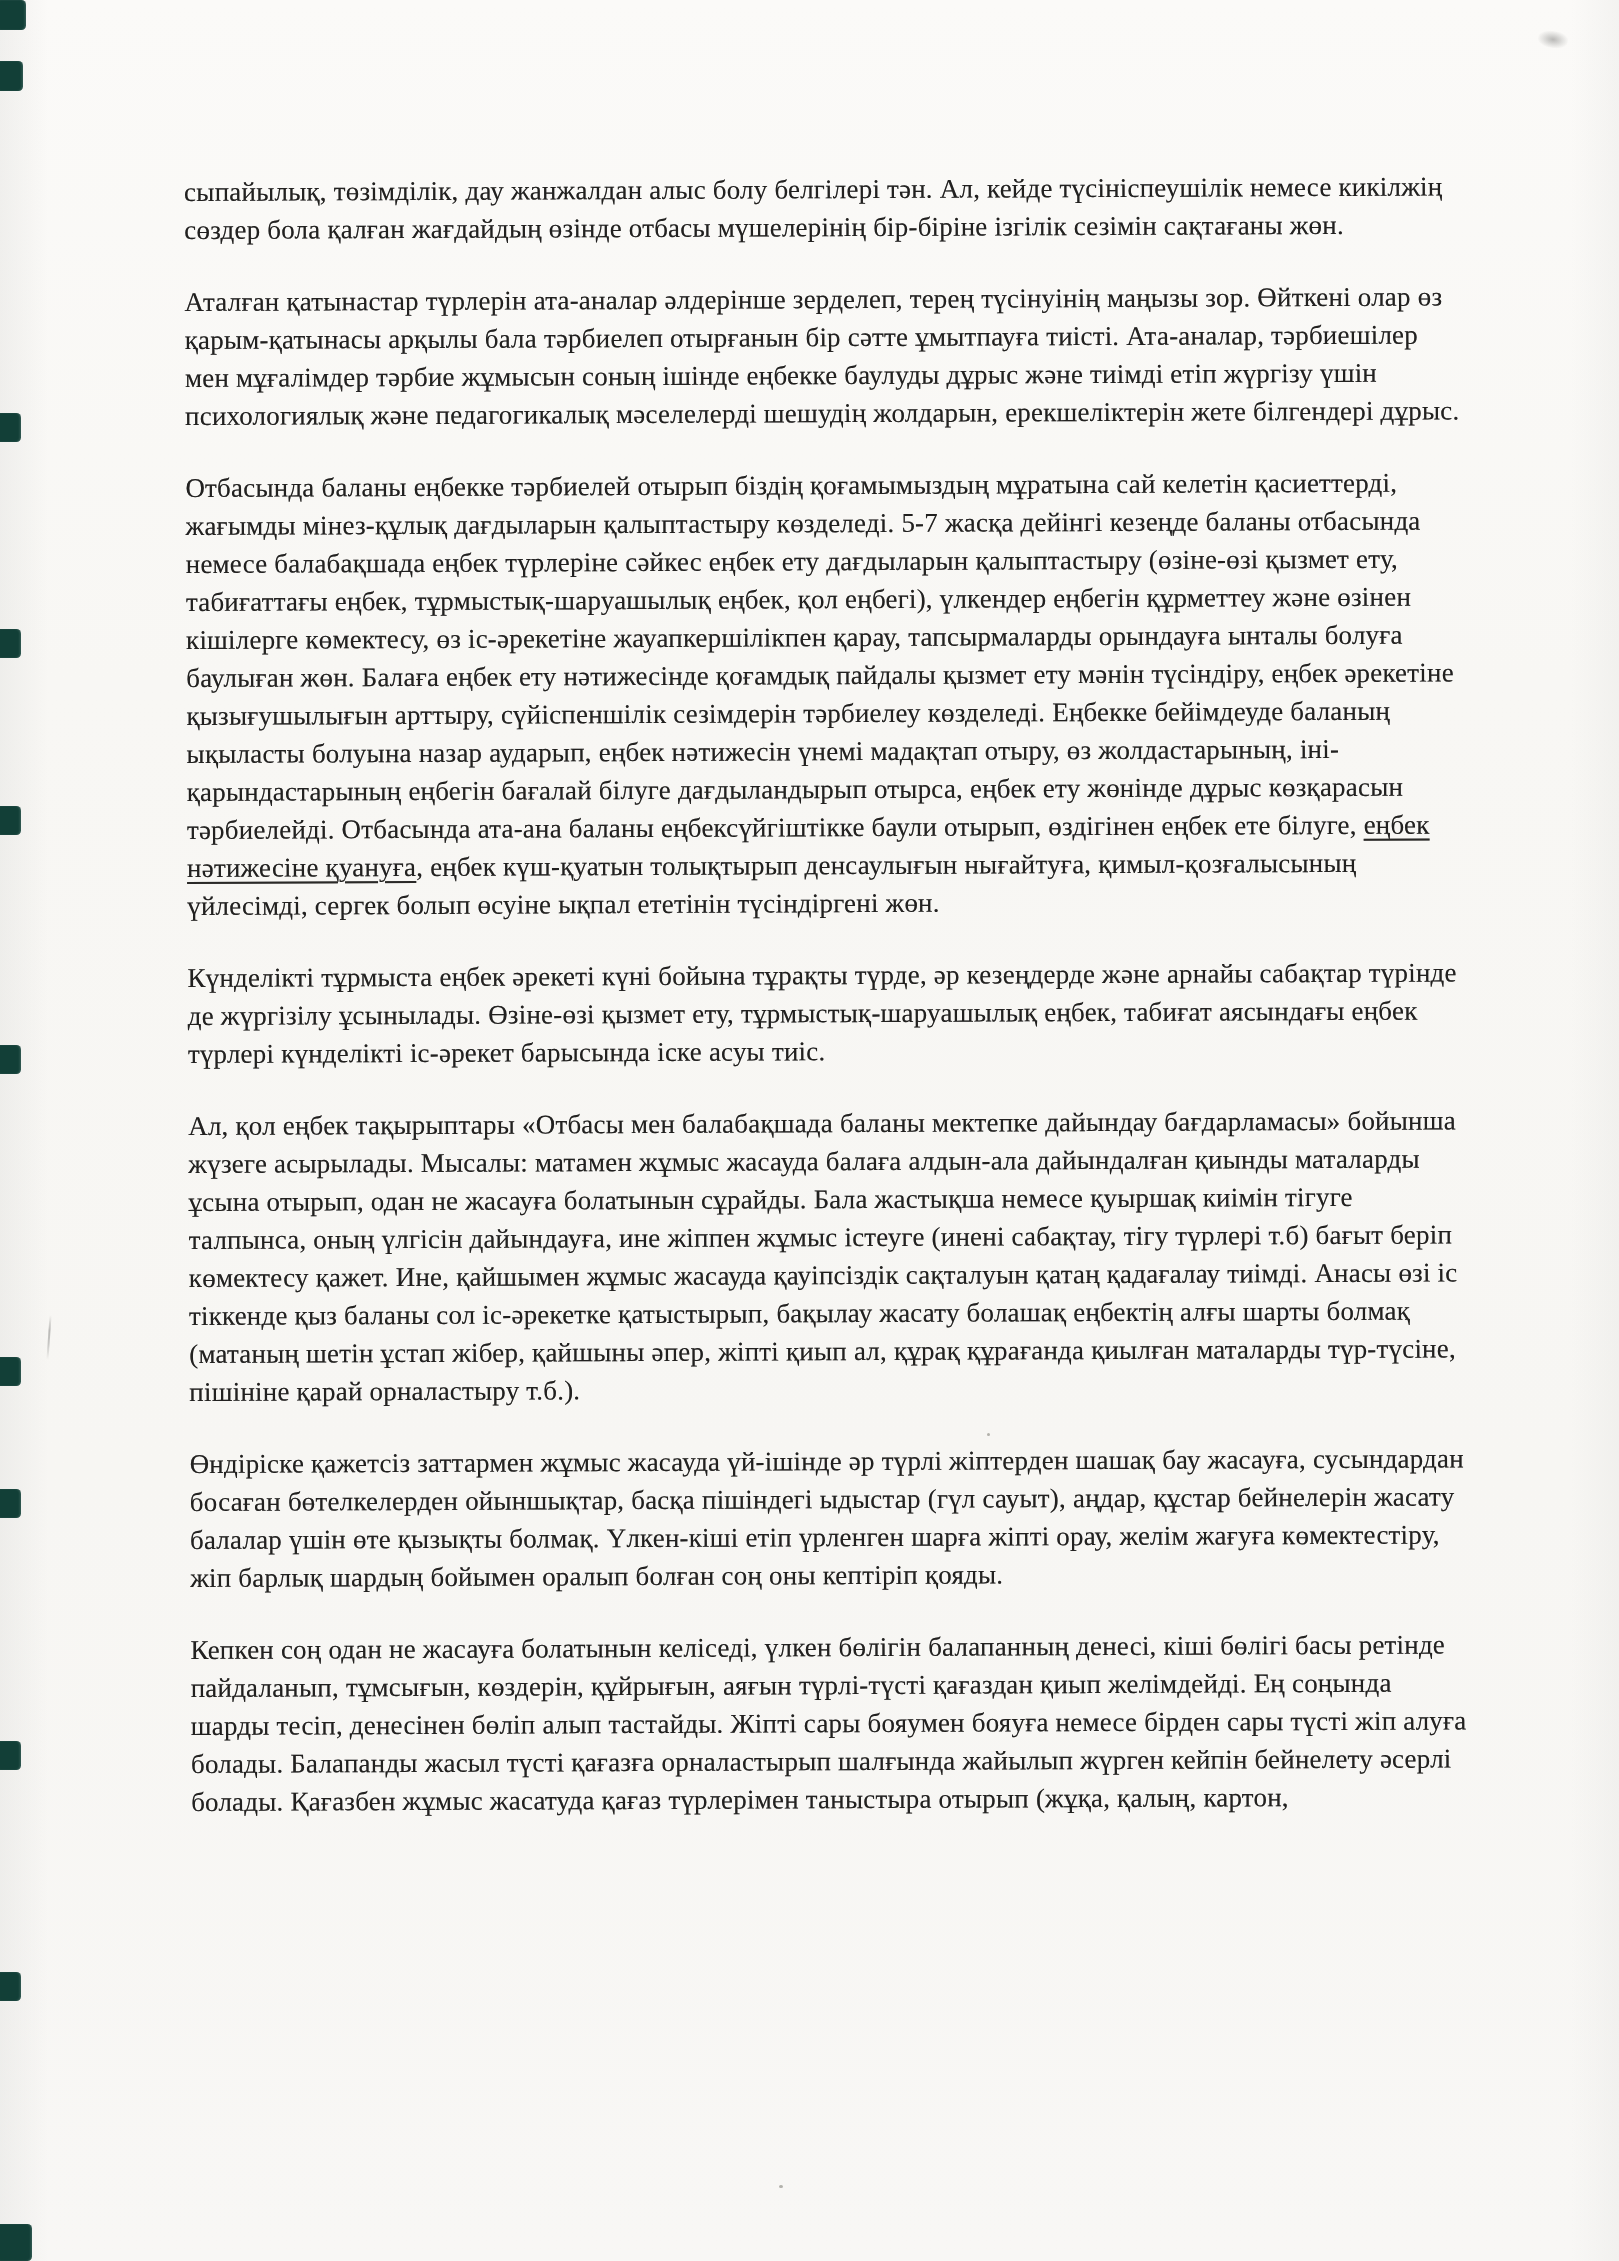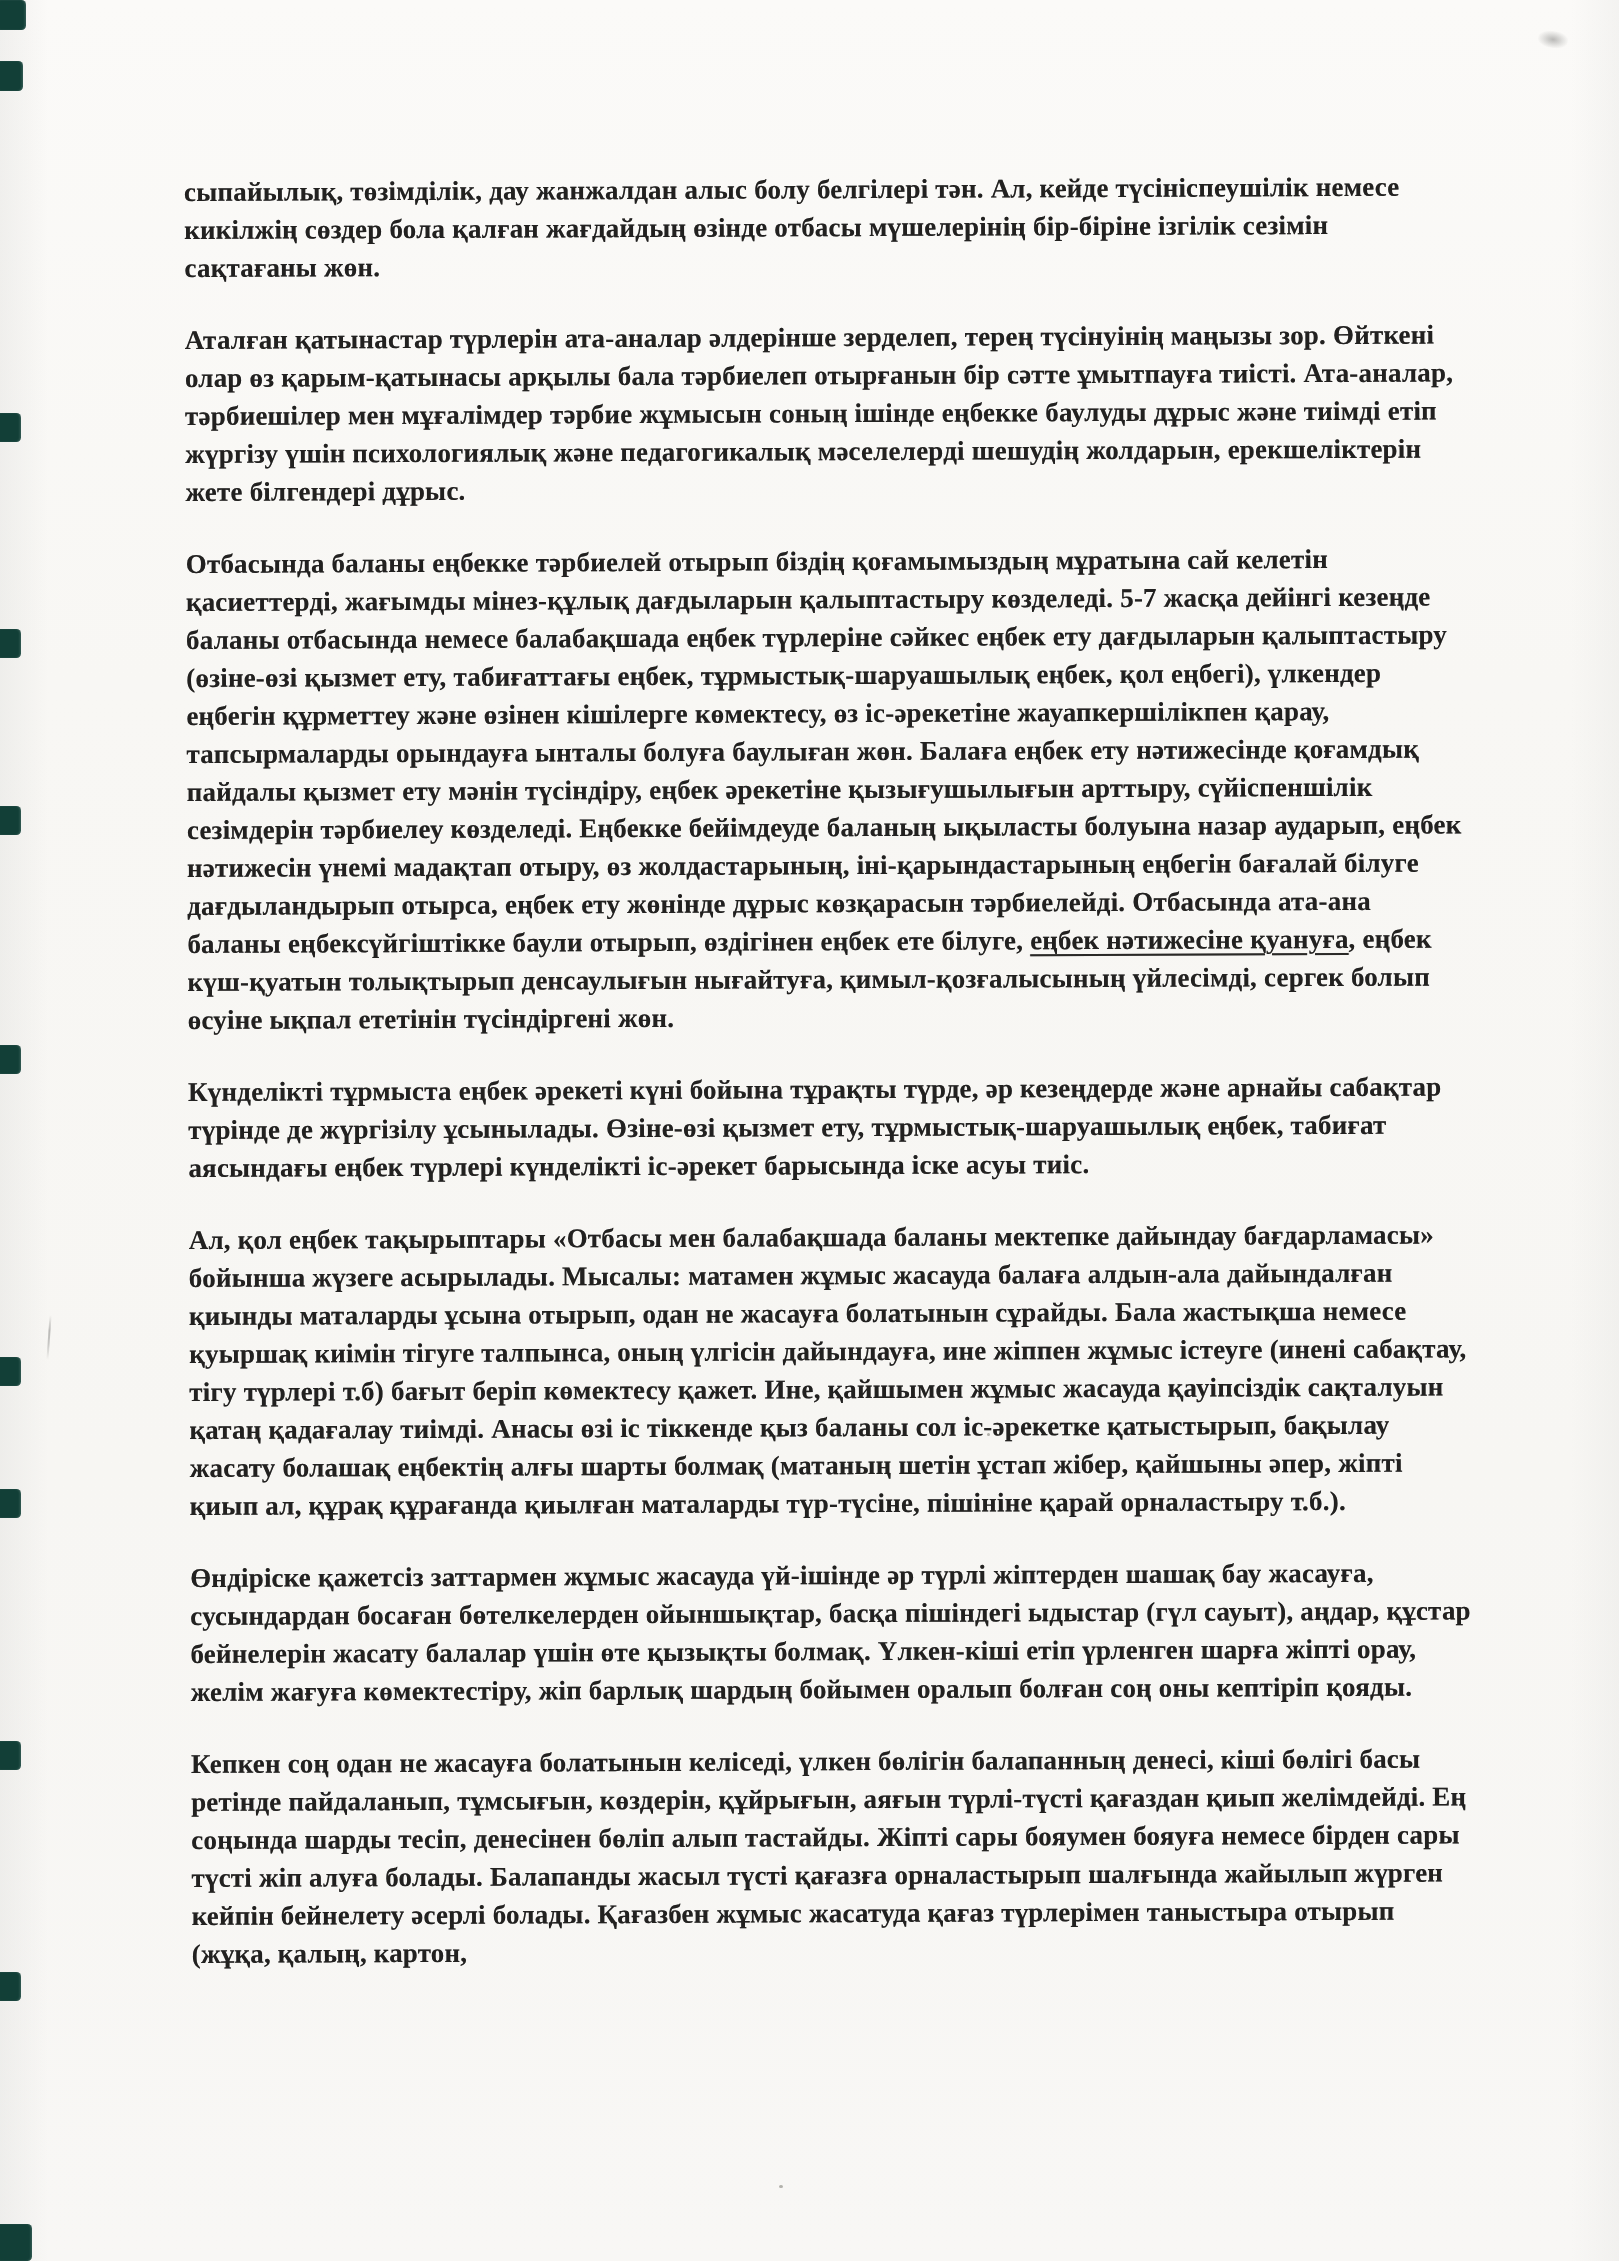--- a/index.html
+++ b/index.html
@@ -6,21 +6,20 @@
   html,body{margin:0;padding:0;background:#e9e8e6;}
   .page{
     position:relative;
     width:1620px;height:2261px;
     margin:0 auto;
     background:
       linear-gradient(90deg, rgba(220,220,218,0.35) 0%, rgba(255,255,255,0) 3%, rgba(255,255,255,0) 97%, rgba(225,225,223,0.3) 100%),
       linear-gradient(180deg,#fbfaf8 0%,#f8f7f4 30%,#f7f6f3 65%,#f8f7f5 100%);
     overflow:hidden;
     font-family:"Liberation Serif","DejaVu Serif",serif;
-    font-weight:bold;
   }
   .text-block{
     position:absolute;
     left:184px;top:173px;width:1283px;
     transform:rotate(-0.25deg);
     transform-origin:left top;
     font-size:27px;
     line-height:38px;
     letter-spacing:0.2px;
     color:#222120;

